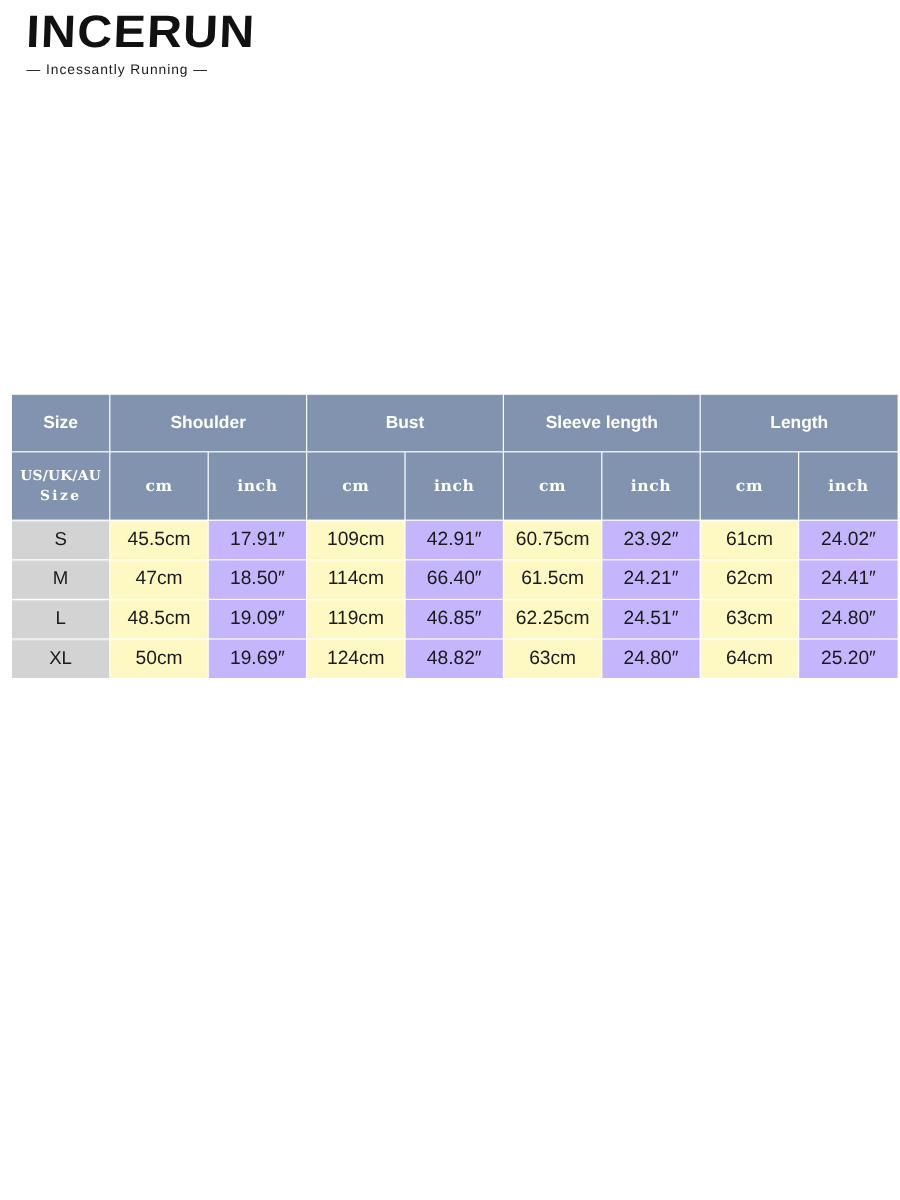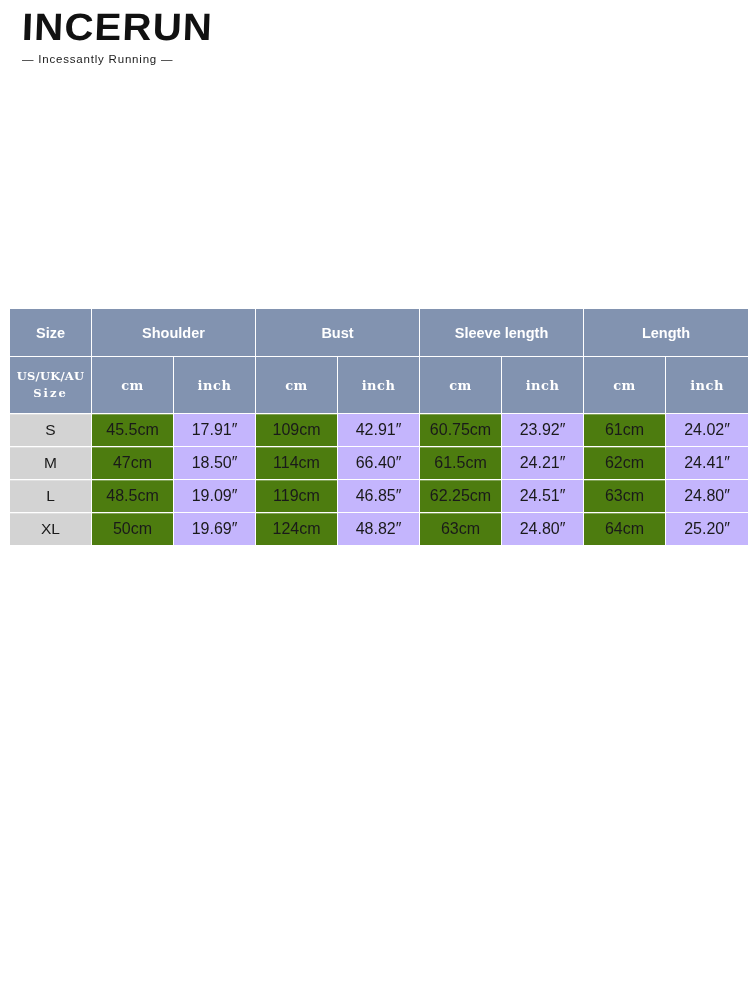--- a/index.html
+++ b/index.html
@@ -39,21 +39,21 @@
     letter-spacing: 0.8px;
     color: #1b1b1b;
     margin-top: 7px;
     white-space: nowrap;
   }
 
   
   #size-table-wrap {
     position: absolute;
     left: 9px;
-    top: 308px;
+    top: 328px;
     width: 733px;
   }
   table.size-table {
     border-collapse: separate;
     border-spacing: 1px 1px;
     width: 733px;
     table-layout: fixed;
   }
   table.size-table col.c-size  { width: 81px; }
   table.size-table col.c-cell  { width: 81px; }
@@ -102,21 +102,21 @@
     font-size: 16px;
     color: #1a1a1a;
     border: 0;
     padding: 0;
   }
   td.col-size {
     background: #d3d3d3;
     font-size: 15.5px;
   }
   td.col-cm {
-    background: #4d7c0f;
+    background: #fef9c3;
     font-weight: 400;
   }
   td.col-inch {
     background: #c4b5fd;
   }
   
   td.col-size, td.col-cm {
     box-shadow: inset 0 1px 0 rgba(255,255,255,0.30);
   }
 </style>

